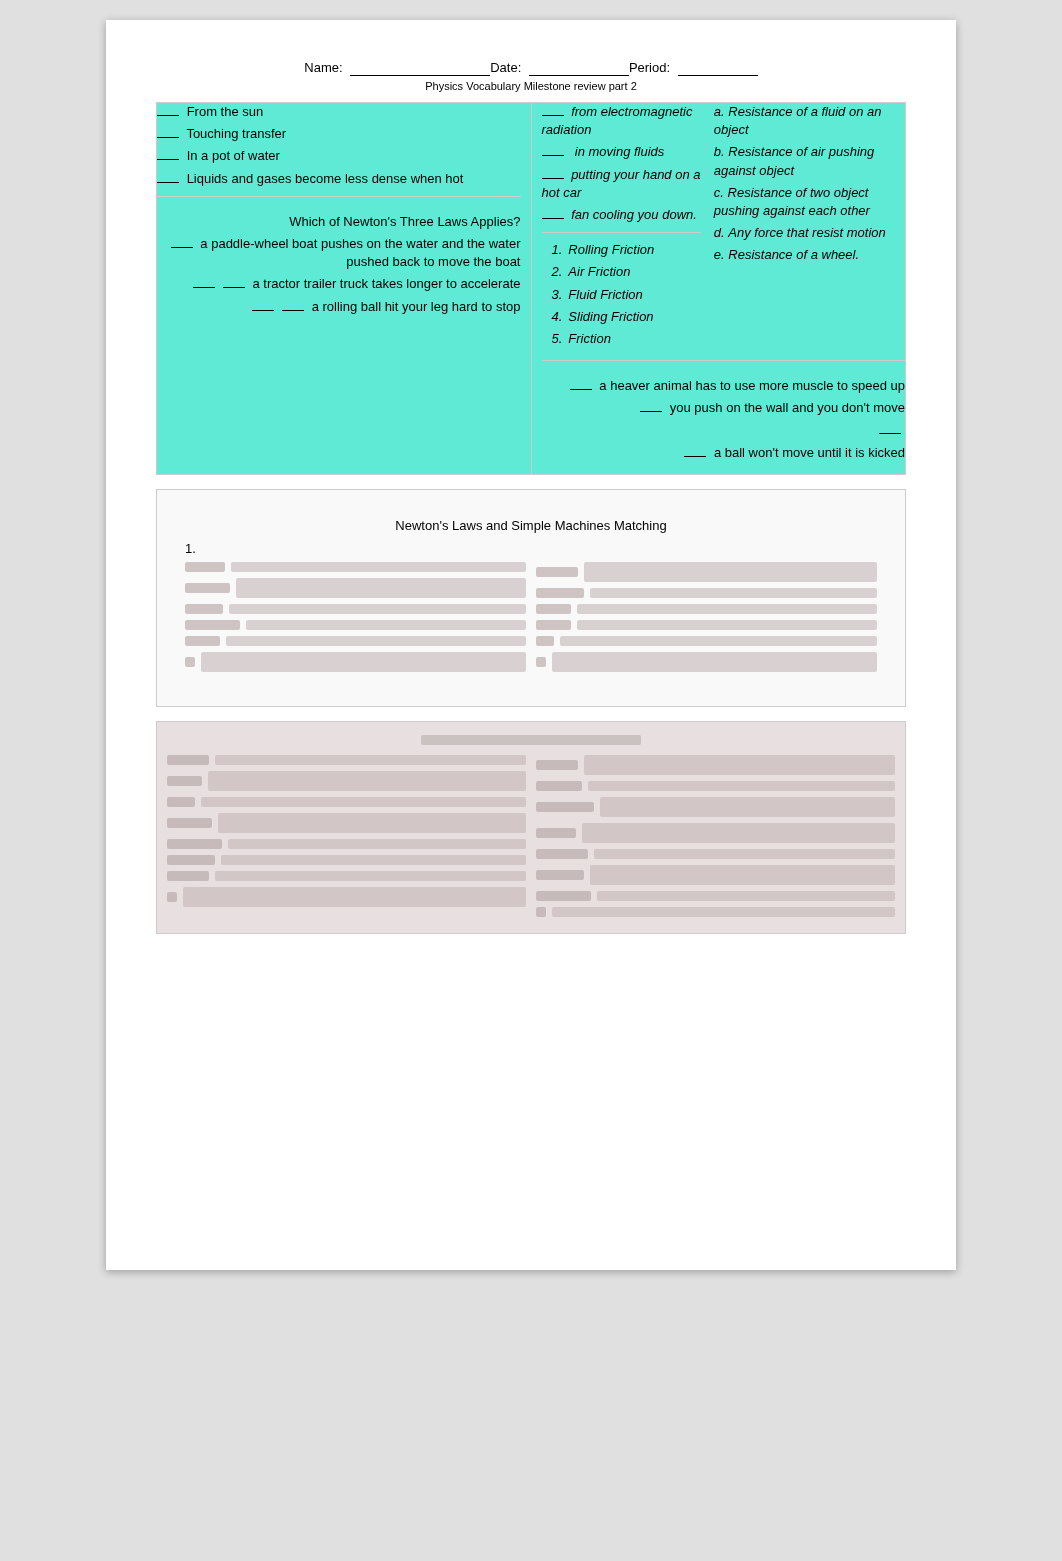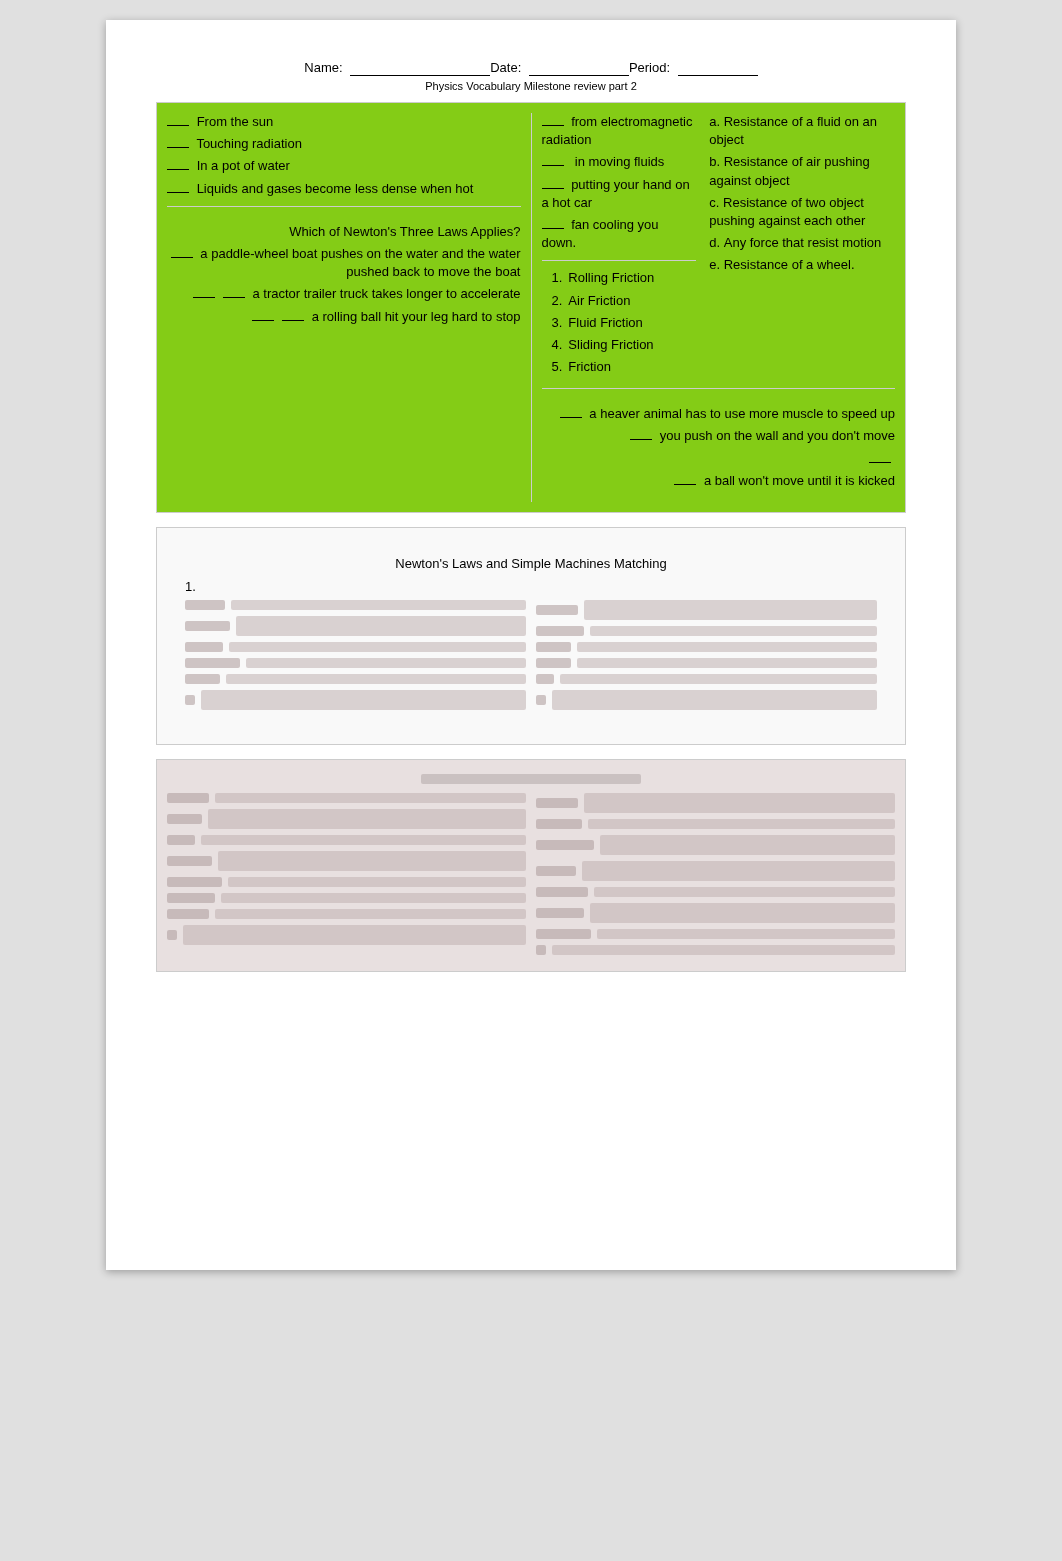--- a/index.html
+++ b/index.html
@@ -52,23 +52,22 @@
     }
     .section-question {
       font-size: 13px;
       margin-left: 60px;
       margin-top: 10px;
       margin-bottom: 200px;
     }
     
     .main-section {
       border: 1px solid #ccc;
-      background: #84cc16;
+      background: #5eead4;
       margin-bottom: 14px;
-      padding: 10px;
     }
     .two-col-section {
       display: flex;
       gap: 0;
     }
     .left-col {
       flex: 1;
       padding-right: 10px;
       border-right: 1px solid #ccc;
     }
@@ -102,20 +101,21 @@
       padding: 8px 0;
       text-align: right;
     }
     .newton-section .q-item {
       margin-bottom: 4px;
       line-height: 1.4;
     }
     .right-side-top {
       display: flex;
       gap: 13px;
+      font-style: italic;
     }
     .numbered-col {
       flex: 1;
     }
     .letter-col {
       flex: 1.2;
     }
     
     .bottom-section {
       border: 1px solid #ccc;
@@ -206,21 +206,21 @@
 
       <div class="left-col">
 
         <div>
           <div class="list-item">
             <span class="blank-line"></span>
             <span>From the sun</span>
           </div>
           <div class="list-item">
             <span class="blank-line"></span>
-            <span>Touching radiation</span>
+            <span>Touching transfer</span>
           </div>
           <div class="list-item">
             <span class="blank-line"></span>
             <span>In a pot of water</span>
           </div>
           <div class="list-item">
             <span class="blank-line"></span>
             <span>Liquids and gases become less dense when hot</span>
           </div>
         </div>

